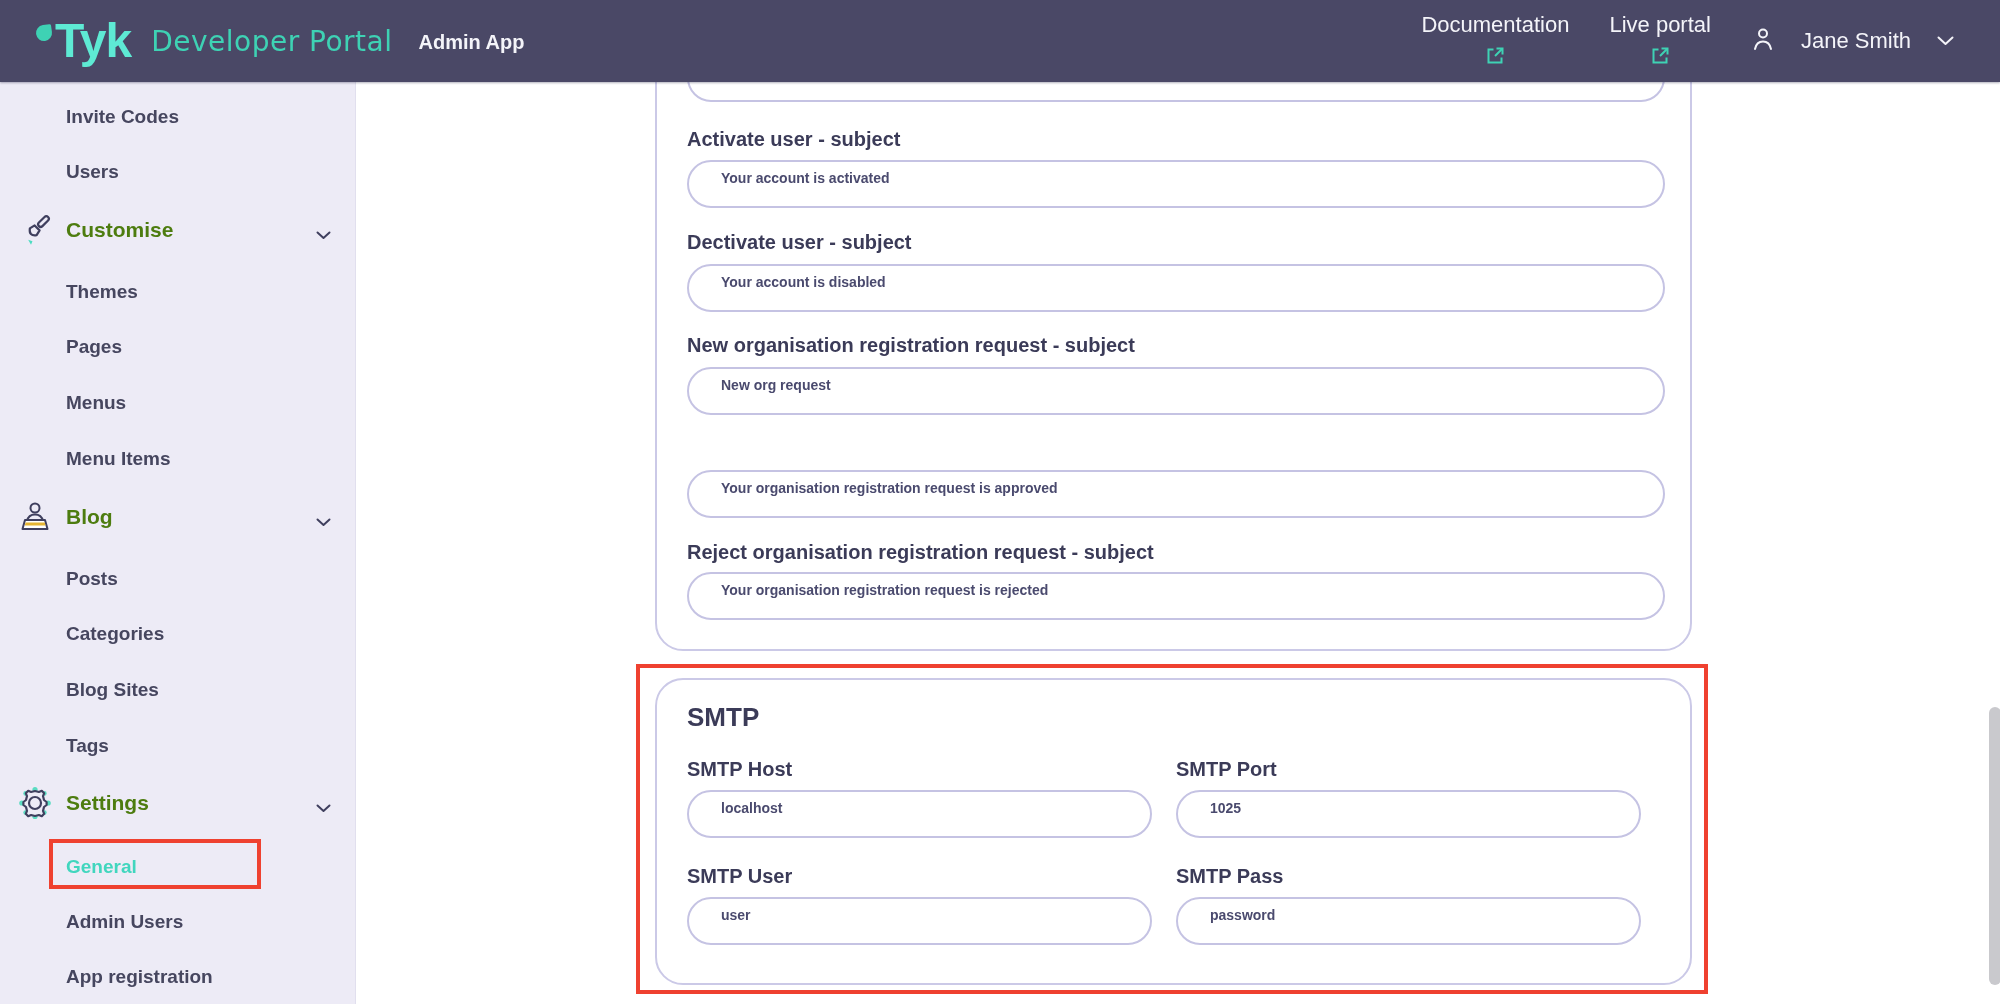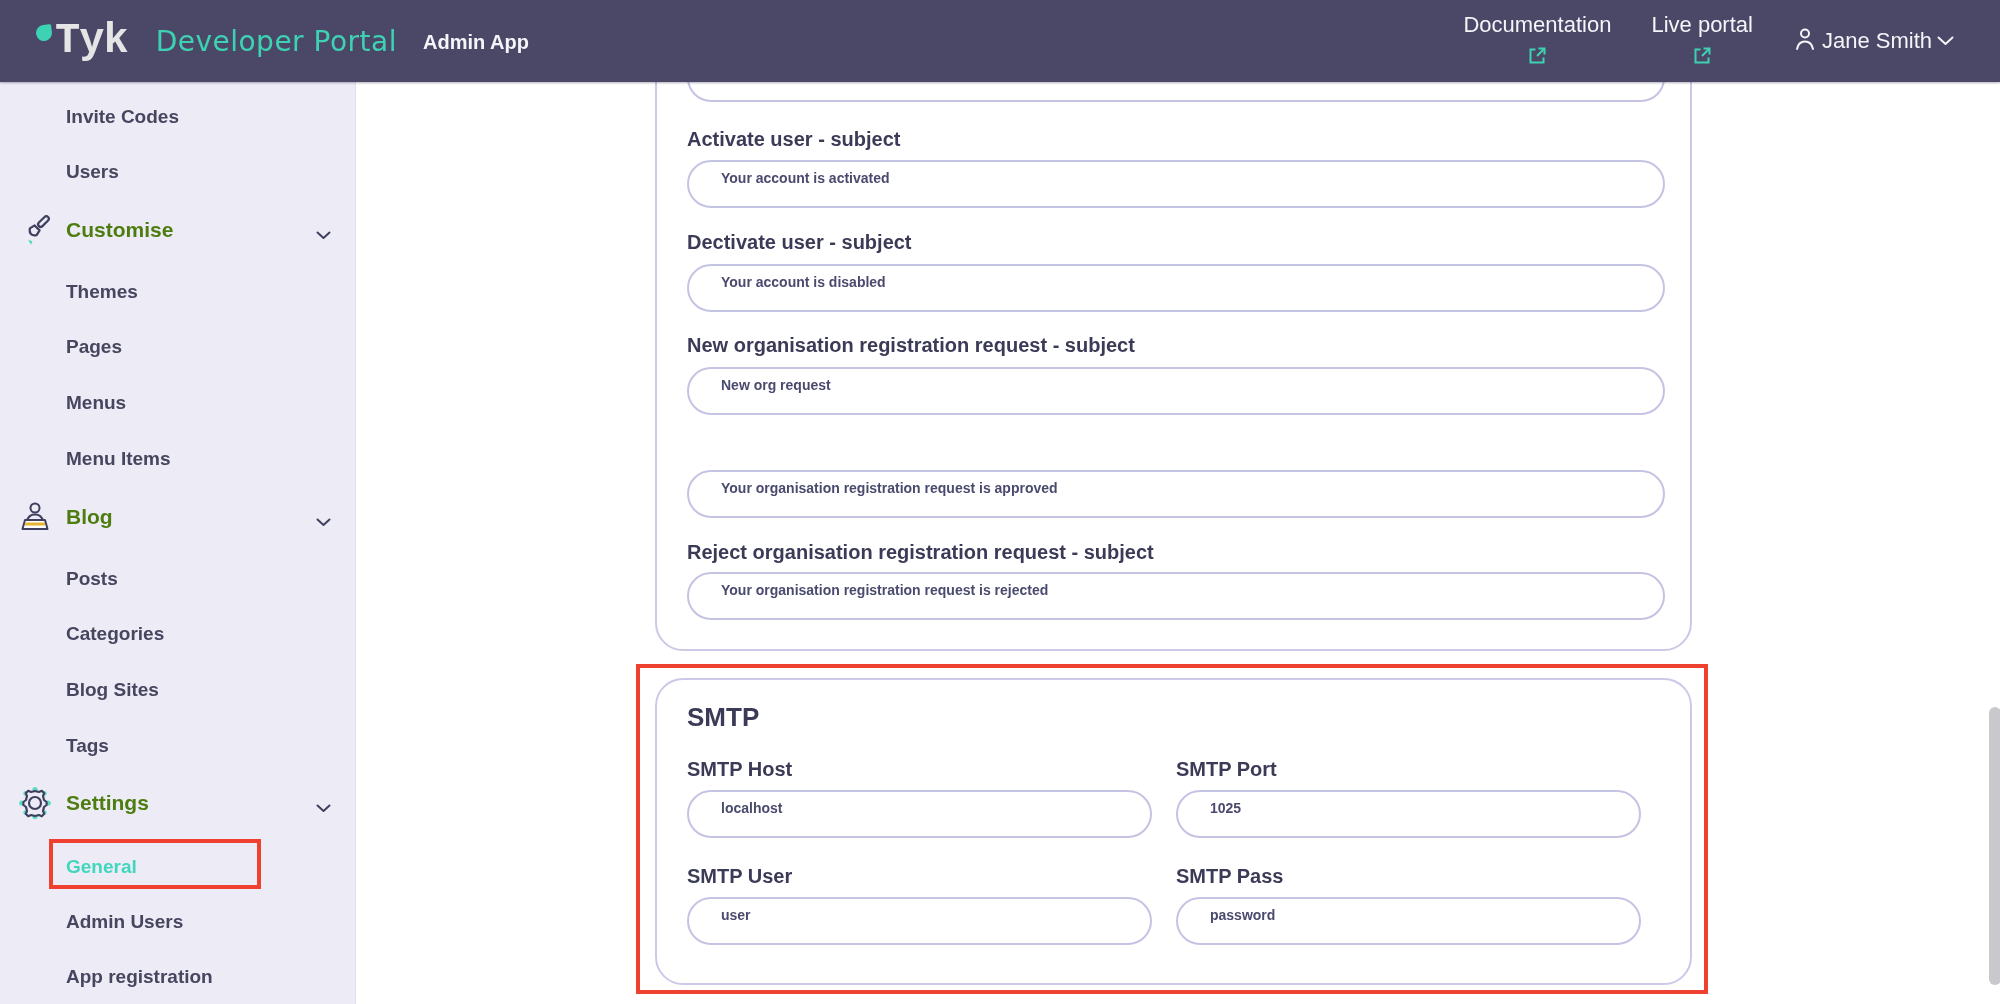--- a/index.html
+++ b/index.html
@@ -6,29 +6,29 @@
   html,body { background:#ffffff; }
   body { font-family:"Liberation Sans", sans-serif; }
   .page { position:relative; width:2000px; height:1004px; overflow:hidden; background:#ffffff; }
 
   
   .header { position:absolute; left:0; top:0; width:2000px; height:82px; background:#4A4866;
             z-index:30; display:flex; align-items:center; box-shadow:0 1px 2px rgba(30,28,60,.35); }
   .logo-wrap { display:flex; align-items:center; margin-left:36px; }
   .leaf { width:16px; height:16px; background:#3ED2B4; border-radius:50% 10% 50% 50%;
           transform:rotate(-8deg); margin-right:3px; margin-top:-16px; }
-  .logo-tyk { font-family:Liberation Mono, monospace; font-weight:700; font-size:42px; color:#e5e5e5;
+  .logo-tyk { font-family:Liberation Sans, sans-serif; font-weight:700; font-size:48px; color:#5eead4;
               letter-spacing:-1px; line-height:1; }
-  .logo-sub { font-family:"DejaVu Sans", sans-serif; font-size:28px; color:#3ED2B4; margin-left:28px;
+  .logo-sub { font-family:"DejaVu Sans", sans-serif; font-size:28px; color:#3ED2B4; margin-left:20px;
               font-weight:400; letter-spacing:.5px; }
   .app-label { color:#f4f4f9; font-size:20px; font-weight:600; margin-left:26px; margin-top:2px; }
   .header-right { margin-left:auto; display:flex; align-items:center; margin-right:46px; gap:40px; }
   .hr-group { display:flex; align-items:center; gap:7px; cursor:pointer;flex-direction:column; }
   .hr-label { color:#f4f4f9; font-size:22px; font-weight:500; }
-  .user-group { display:flex; align-items:center; gap:5px; cursor:pointer; }
+  .user-group { display:flex; align-items:center; gap:26px; cursor:pointer; }
 
   
   .sidebar { position:absolute; left:0; top:82px; width:356px; height:922px; background:#EDEBF6;
              border-right:1px solid #e1dfee; z-index:20; }
   .side-item { position:absolute; left:0; width:356px; height:40px; display:flex; align-items:center;
                cursor:pointer; }
   .side-item .txt { position:absolute; left:66px; font-size:19px; font-weight:600; color:#46465F; }
   .side-item.section .txt { font-size:21px; font-weight:700; color:#4d7c0f; }
   .side-item.active .txt { color:#41D6BE; }
   .side-icon { position:absolute; left:16px; width:38px; height:40px; display:flex; align-items:center;

